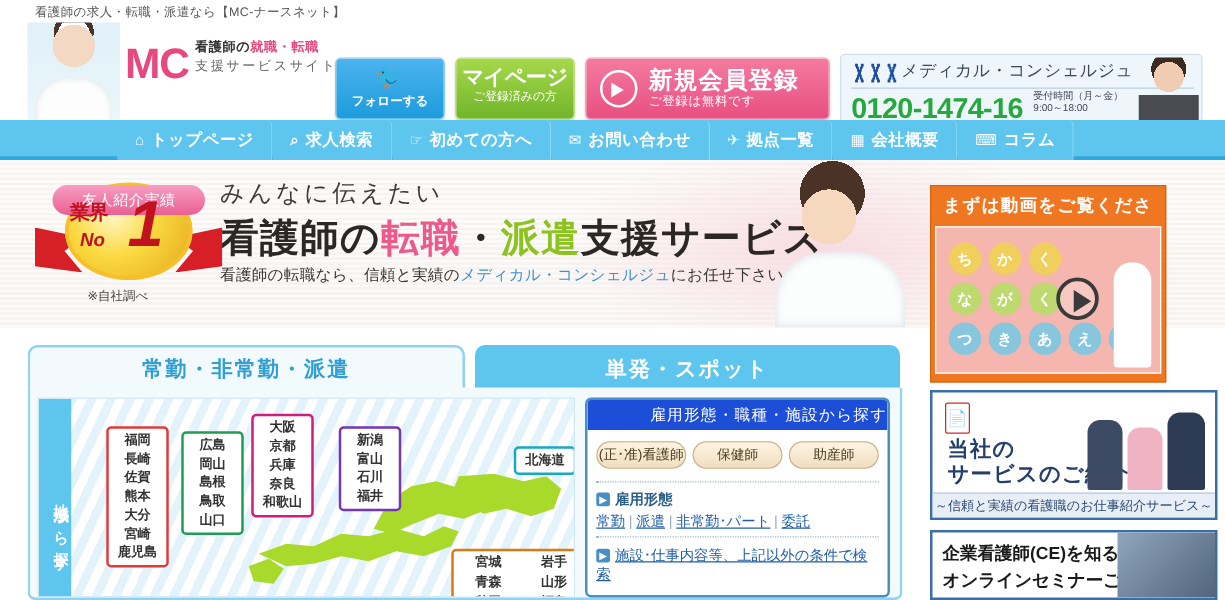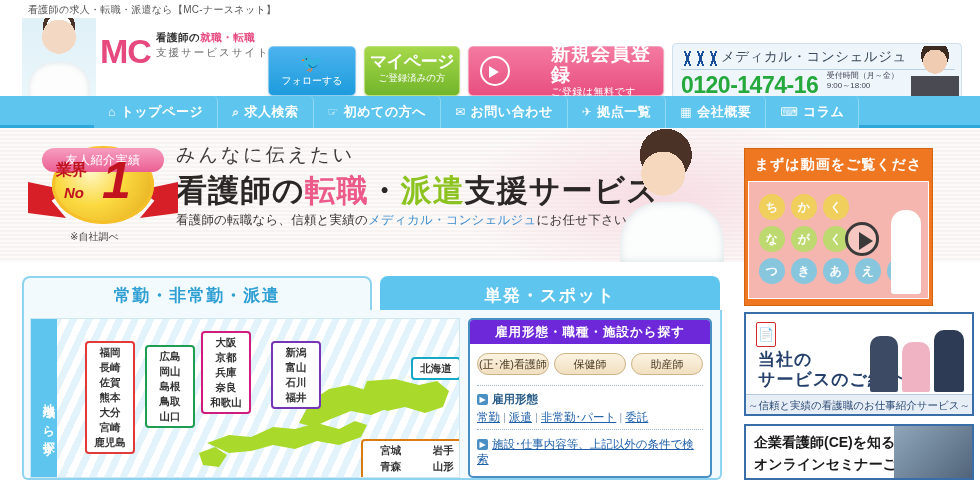--- a/index.html
+++ b/index.html
@@ -50,36 +50,36 @@
   }
 
   .btn-tw {
     position: absolute; left: 268px; top: 28px; width: 88px; height: 50px;
     background: linear-gradient(#4cb3ef, #1d9bdc); border-radius: 5px;
     border: 1px solid #8ecdf0; color: #fff; text-align: center;
     display: flex; flex-direction: column; align-items: center; justify-content: center;
     box-shadow: 0 1px 2px rgba(0,0,0,.18); cursor: pointer;
   }
   .btn-tw .bird { font-size: 19px; line-height: 18px; }
-  .btn-tw .lab { font-size: 10px; margin-top: 2px; }
+  .btn-tw .lab { font-size: 10px; margin-top: 2px; font-weight: bold; }
 
   .btn-mypage {
     position: absolute; left: 364px; top: 28px; width: 96px; height: 50px;
     background: linear-gradient(#a6d84a, #72b52b); border-radius: 5px;
     border: 1px solid #bde07a; text-align: center; color: #fff; cursor: pointer;
     box-shadow: 0 1px 2px rgba(0,0,0,.18); padding-top: 5px;
   }
   .btn-mypage .t1 { font-size: 17px; font-weight: bold; line-height: 19px; letter-spacing: -.5px; }
   .btn-mypage .t2 { font-size: 9.5px; line-height: 14px; }
 
   .btn-signup {
     position: absolute; left: 468px; top: 28px; width: 196px; height: 50px;
     background: linear-gradient(#f47aa0, #e84f80); border-radius: 5px;
     border: 1px solid #f6a5bf; color: #fff; cursor: pointer;
-    box-shadow: 0 1px 2px rgba(0,0,0,.2); display: flex; align-items: center; gap: 32px;
+    box-shadow: 0 1px 2px rgba(0,0,0,.2); display: flex; align-items: center;
   }
   .arrow-circle {
     width: 30px; height: 30px; border: 2.5px solid #fff; border-radius: 50%;
     margin: 0 9px 0 11px; flex: none; position: relative;
   }
   .arrow-circle::after {
     content: ""; position: absolute; left: 7px; top: 8px;
     border-left: 10px solid #fff; border-top: 6px solid transparent;
     border-bottom: 6px solid transparent;
   }
@@ -232,22 +232,22 @@
   .g-kansai  { left: 170px; top: 12px;  border: 2px solid #cf1c7d; }
   .g-chubu   { left: 240px; top: 22px;  border: 2px solid #7635b5; }
   .g-tohoku  { left: 330px; top: 90px;  border: 2px solid #d97a12; width: 112px; margin-top: 30px; }
   .g-hokkaido{ left: 380px; top: 38px;  border: 2px solid #17a8c8; }
 
   .jobtype-box {
     position: absolute; left: 468px; top: 318px; width: 244px; height: 160px;
     background: #fff; border: 2px solid #4a8fc4; border-radius: 5px; overflow: hidden;
   }
   .jobtype-head {
-    height: 24px; background: #6d28d9; color: #fff; font-size: 12.5px;
-    font-weight: bold; text-align: center; line-height: 24px; letter-spacing: 1px;
+    height: 24px; background: #1d4ed8; color: #fff; font-size: 12.5px;
+    font-weight: normal; text-align: right; line-height: 24px; letter-spacing: 1px;
   }
   .jt-btns { display: flex; gap: 5px; padding: 9px 7px 6px; }
   .jt-btn {
     flex: 1; height: 22px; line-height: 20px; text-align: center;
     background: linear-gradient(#fdf4e2, #f0dfc0); border: 1px solid #cdb386;
     border-radius: 11px; font-size: 11px; font-weight: normal; color: #4a3a22; cursor: pointer;
   }
   .dotted { border-top: 1px dotted #9db8cf; margin: 4px 7px; }
   .sec-title { font-size: 11.5px; font-weight: bold; color: #2c5f8a; padding: 2px 7px; }
   .sq { display: inline-block; width: 11px; height: 11px; background: #4a8fc4;

